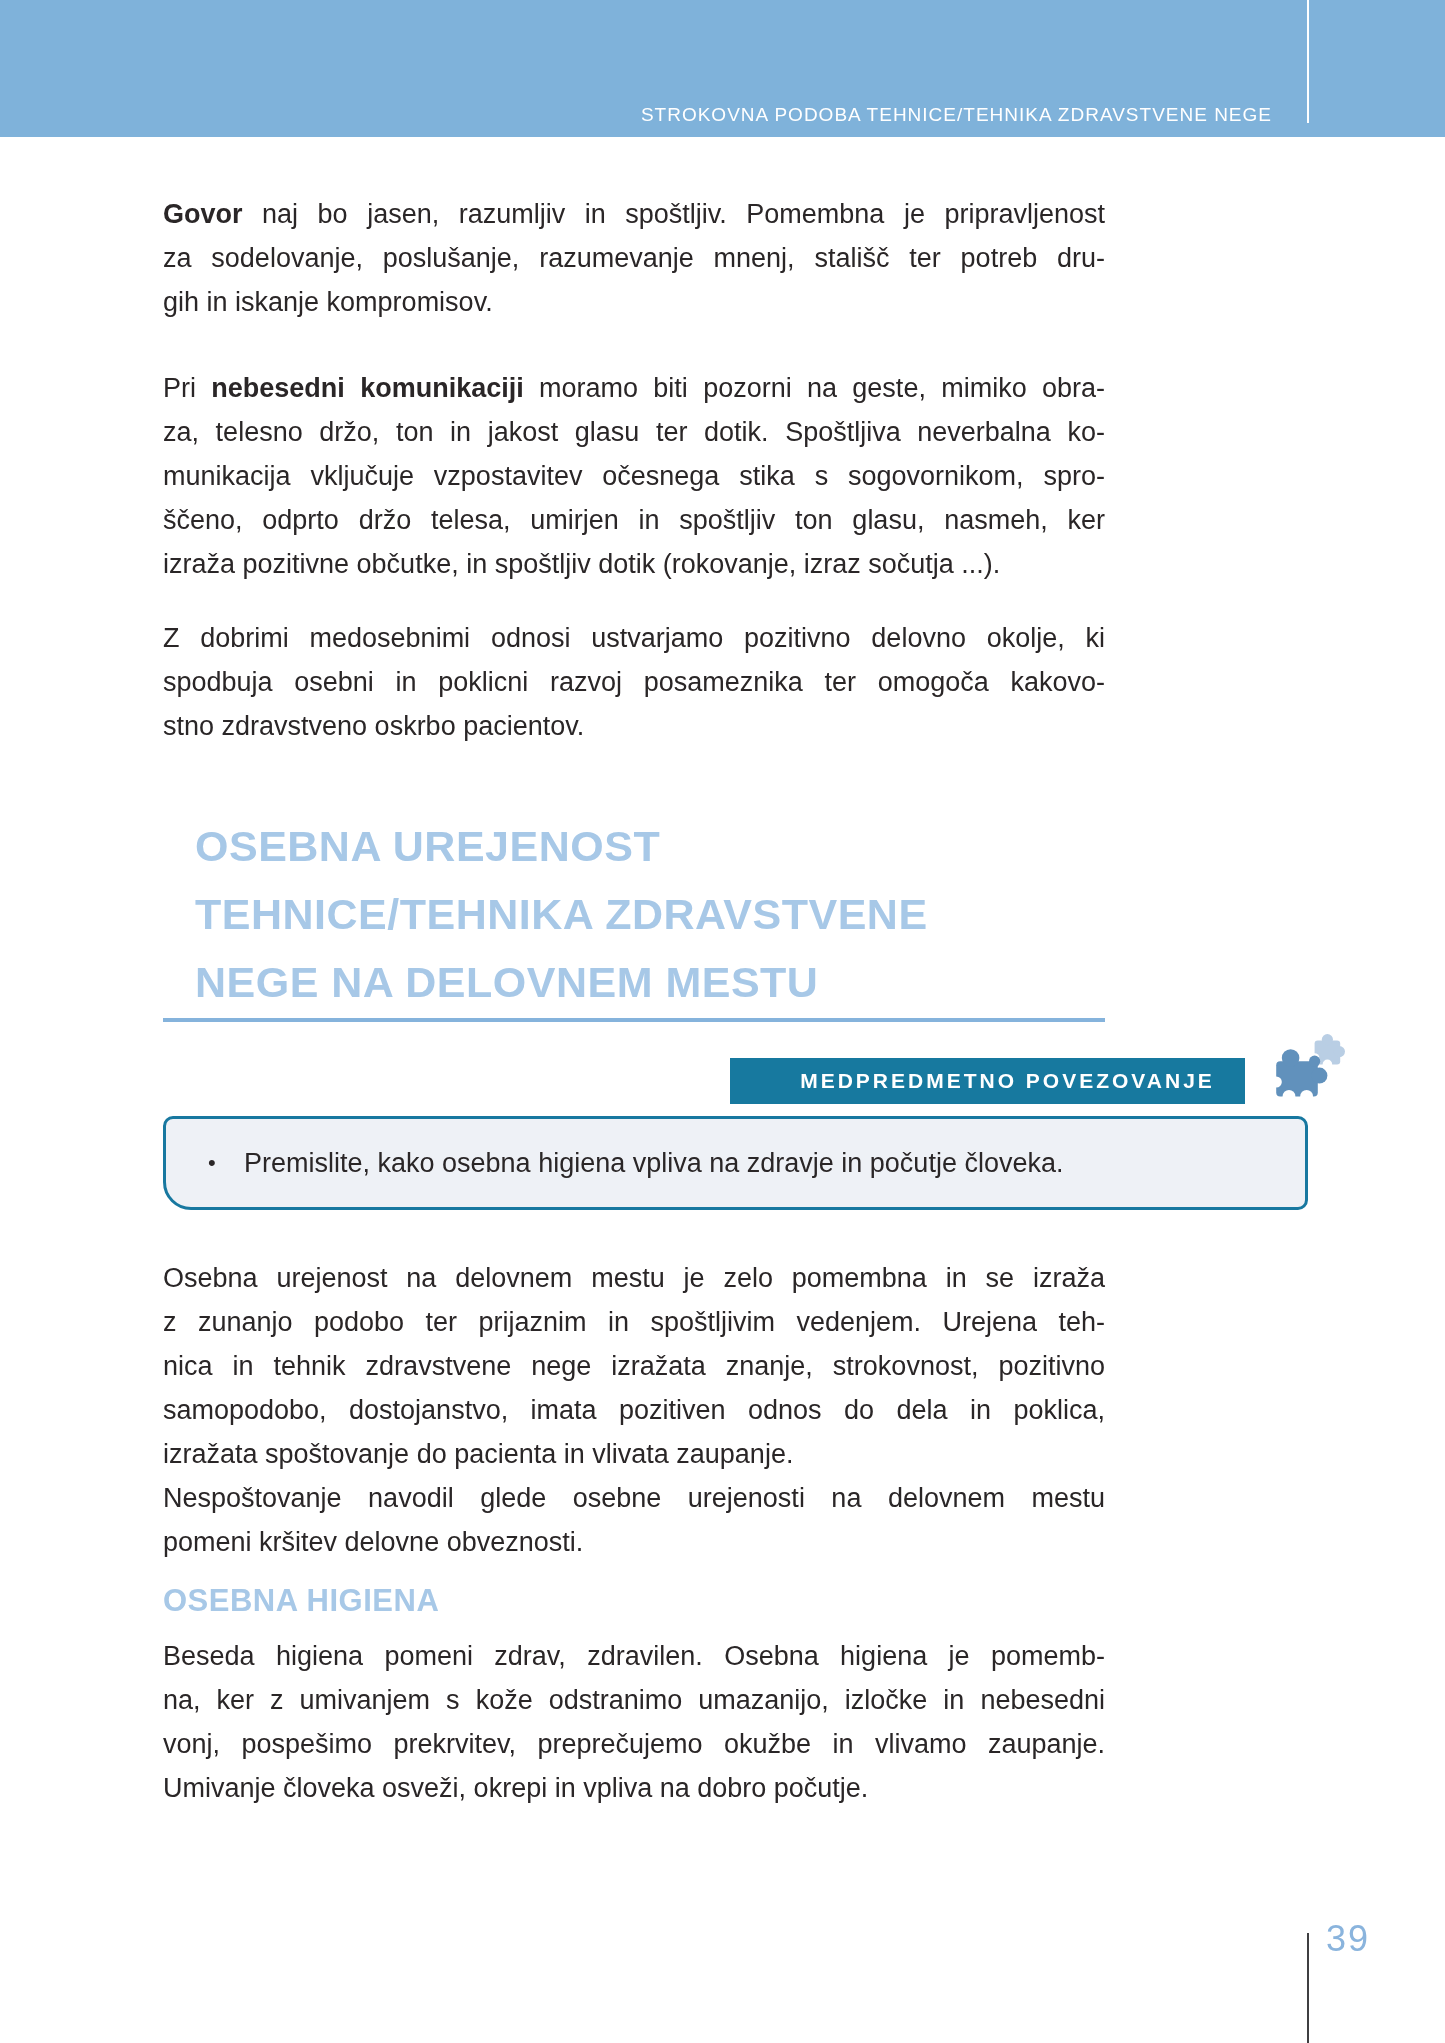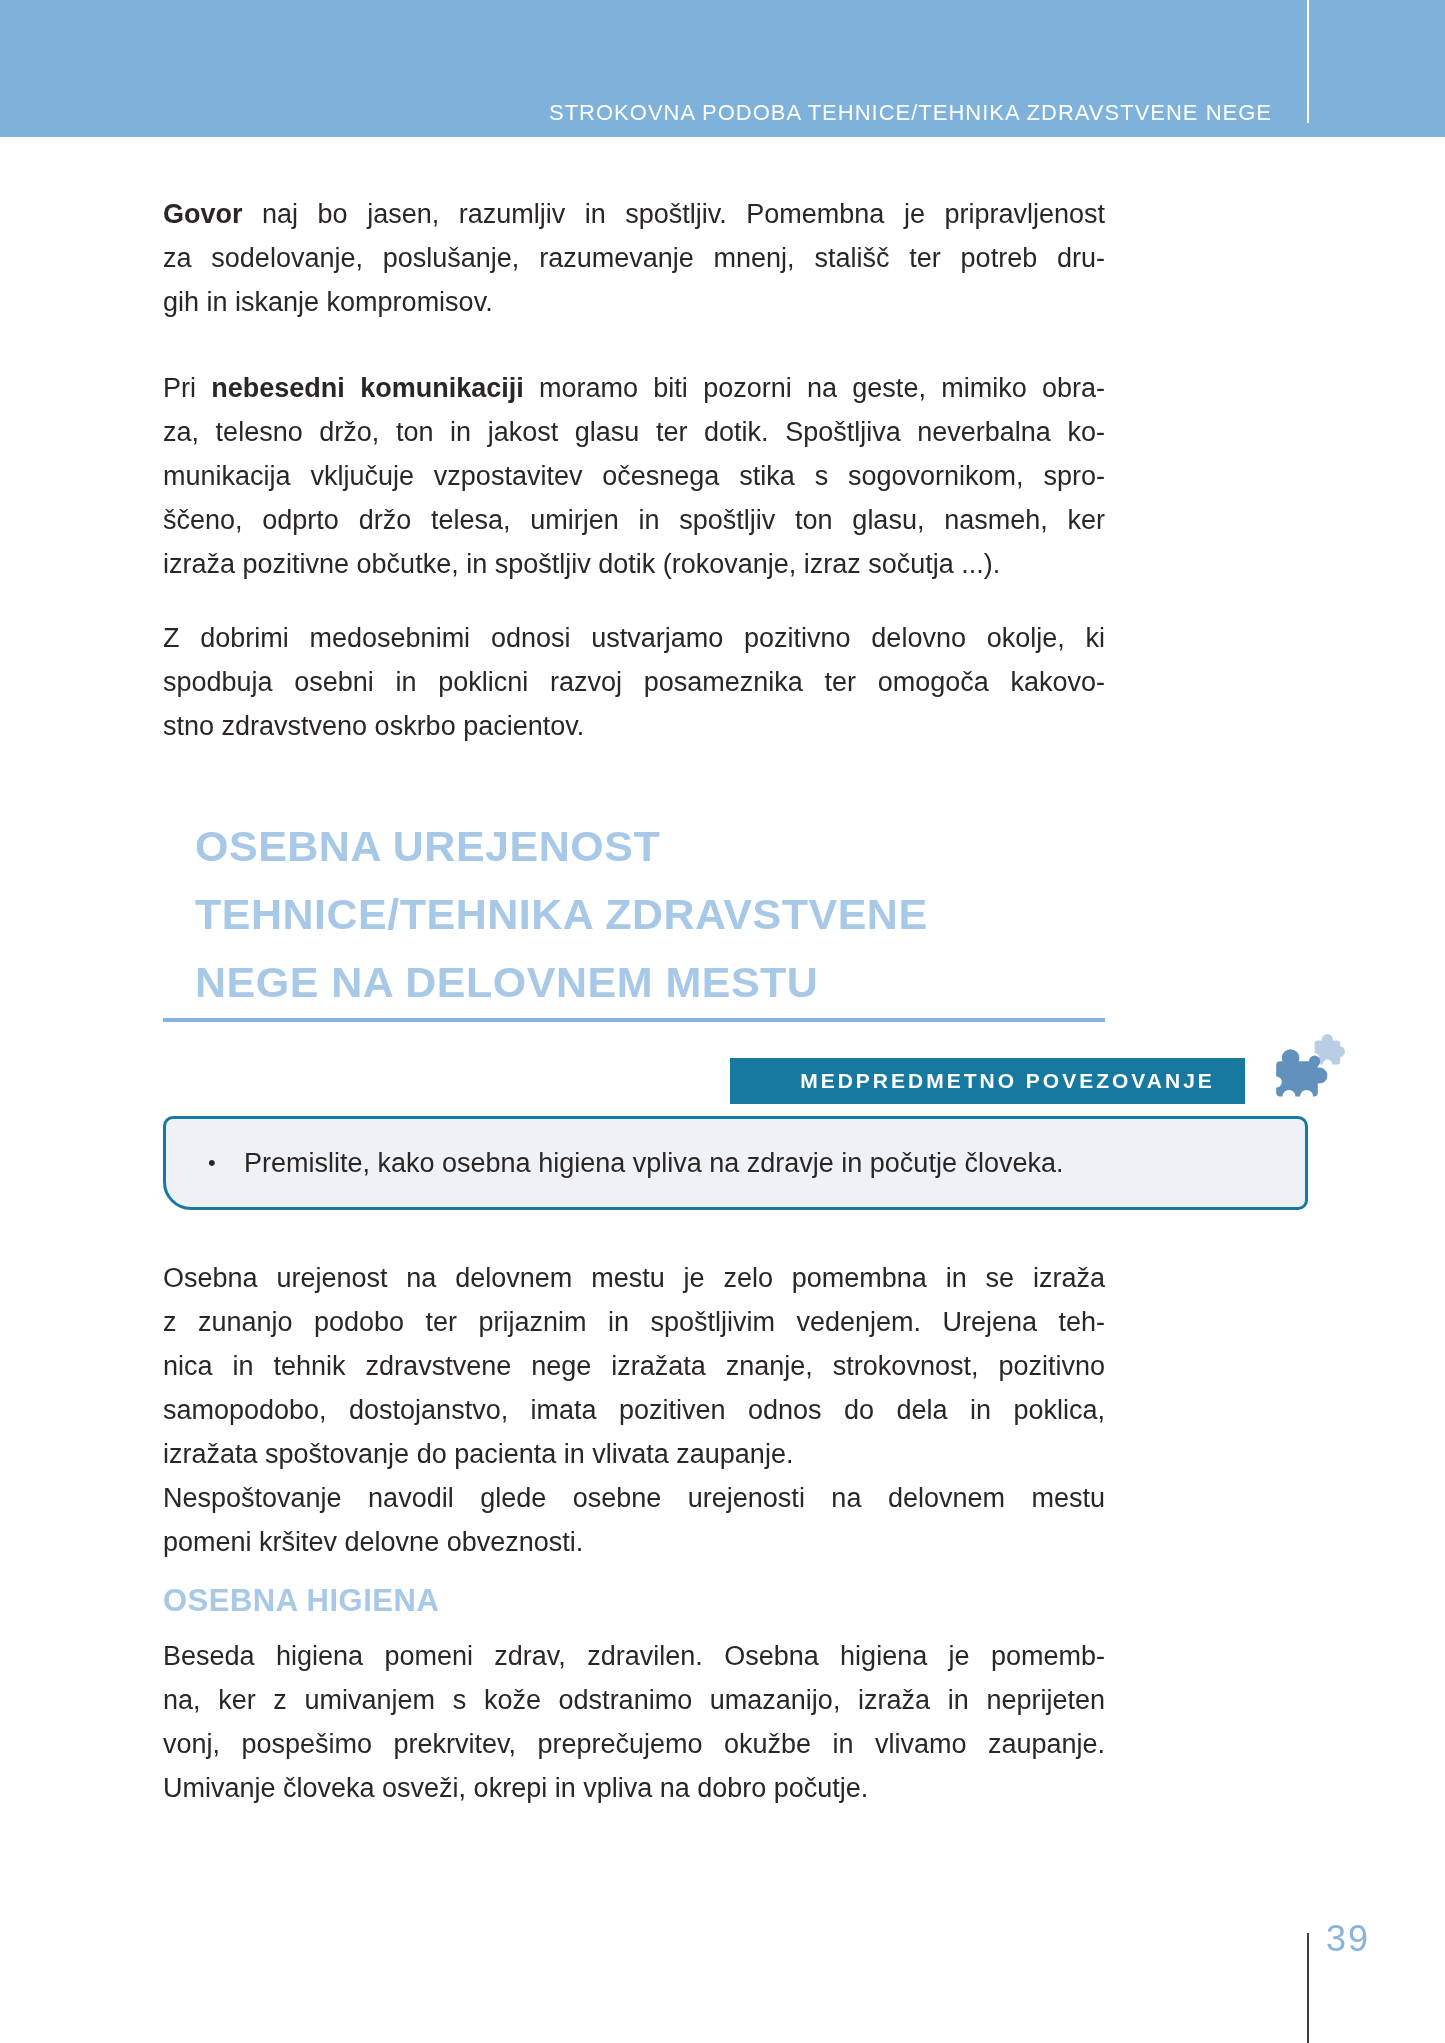--- a/index.html
+++ b/index.html
@@ -14,21 +14,21 @@
     --puzzle_dark:#6191bc;
     --puzzle_light:#b9cee4;
   }
   *{margin:0;padding:0;box-sizing:border-box;}
   html,body{background:#ffffff;}
   body{font-family:"Liberation Sans", sans-serif;color:var(--text);}
   .page{position:relative;width:1445px;height:2043px;background:#ffffff;overflow:hidden;}
 
   
   .band{position:absolute;left:0;top:0;width:1445px;height:137px;background:var(--band);}
-  .band-title{position:absolute;right:173px;bottom:11px;color:#ffffff;font-size:22px;
+  .band-title{position:absolute;right:173px;bottom:11px;color:#ffffff;font-size:19px;
     letter-spacing:1px;white-space:nowrap;}
   .band-divider{position:absolute;left:1307px;top:0;width:2px;height:123px;background:#ffffff;}
 
   
   .content{position:absolute;left:163px;top:137px;width:1145px;}
   .para{width:942px;font-size:27px;line-height:44px;}
   .para .tline{text-align:justify;text-align-last:justify;}
   .para .tline:last-child{text-align-last:left;}
   .p1{margin-top:55px;}
   .p2{margin-top:42px;}
@@ -144,21 +144,21 @@
 
     <div class="para p5">
         <div class="tline">Nespoštovanje navodil glede osebne urejenosti na delovnem mestu</div>
         <div class="tline">pomeni kršitev delovne obveznosti.</div>
       </div>
 
     <h2 class="subsection-title">OSEBNA HIGIENA</h2>
 
     <div class="para p6">
         <div class="tline">Beseda higiena pomeni zdrav, zdravilen. Osebna higiena je pomemb-</div>
-        <div class="tline">na, ker z umivanjem s kože odstranimo umazanijo, izraža in neprijeten</div>
+        <div class="tline">na, ker z umivanjem s kože odstranimo umazanijo, izločke in nebesedni</div>
         <div class="tline">vonj, pospešimo prekrvitev, preprečujemo okužbe in vlivamo zaupanje.</div>
         <div class="tline">Umivanje človeka osveži, okrepi in vpliva na dobro počutje.</div>
       </div>
 
   </div>
 
   <div class="footer-divider"></div>
   <div class="page-number">39</div>
 
 </div>

